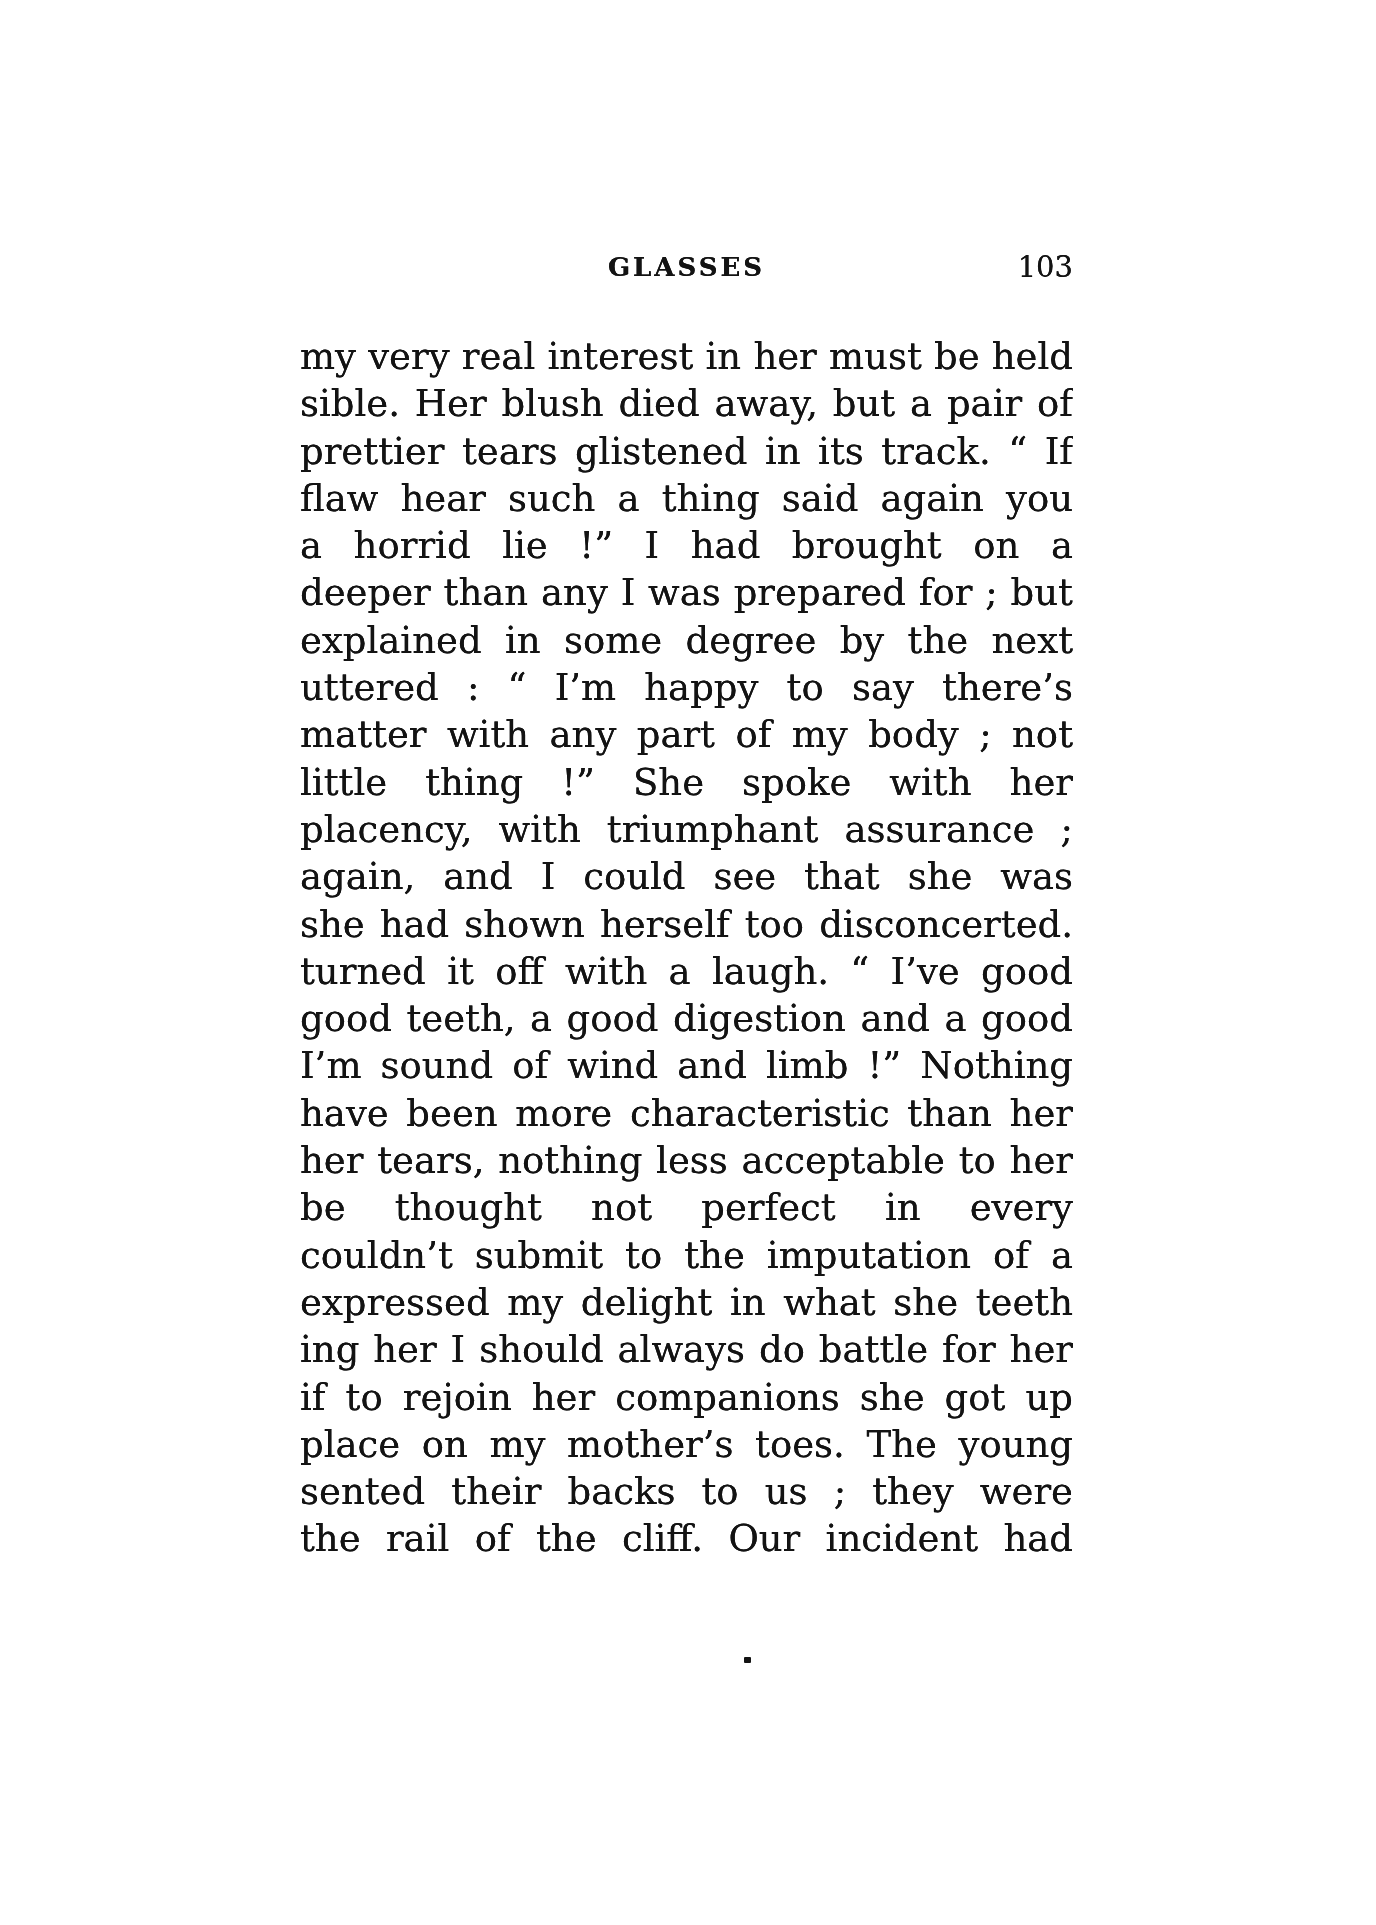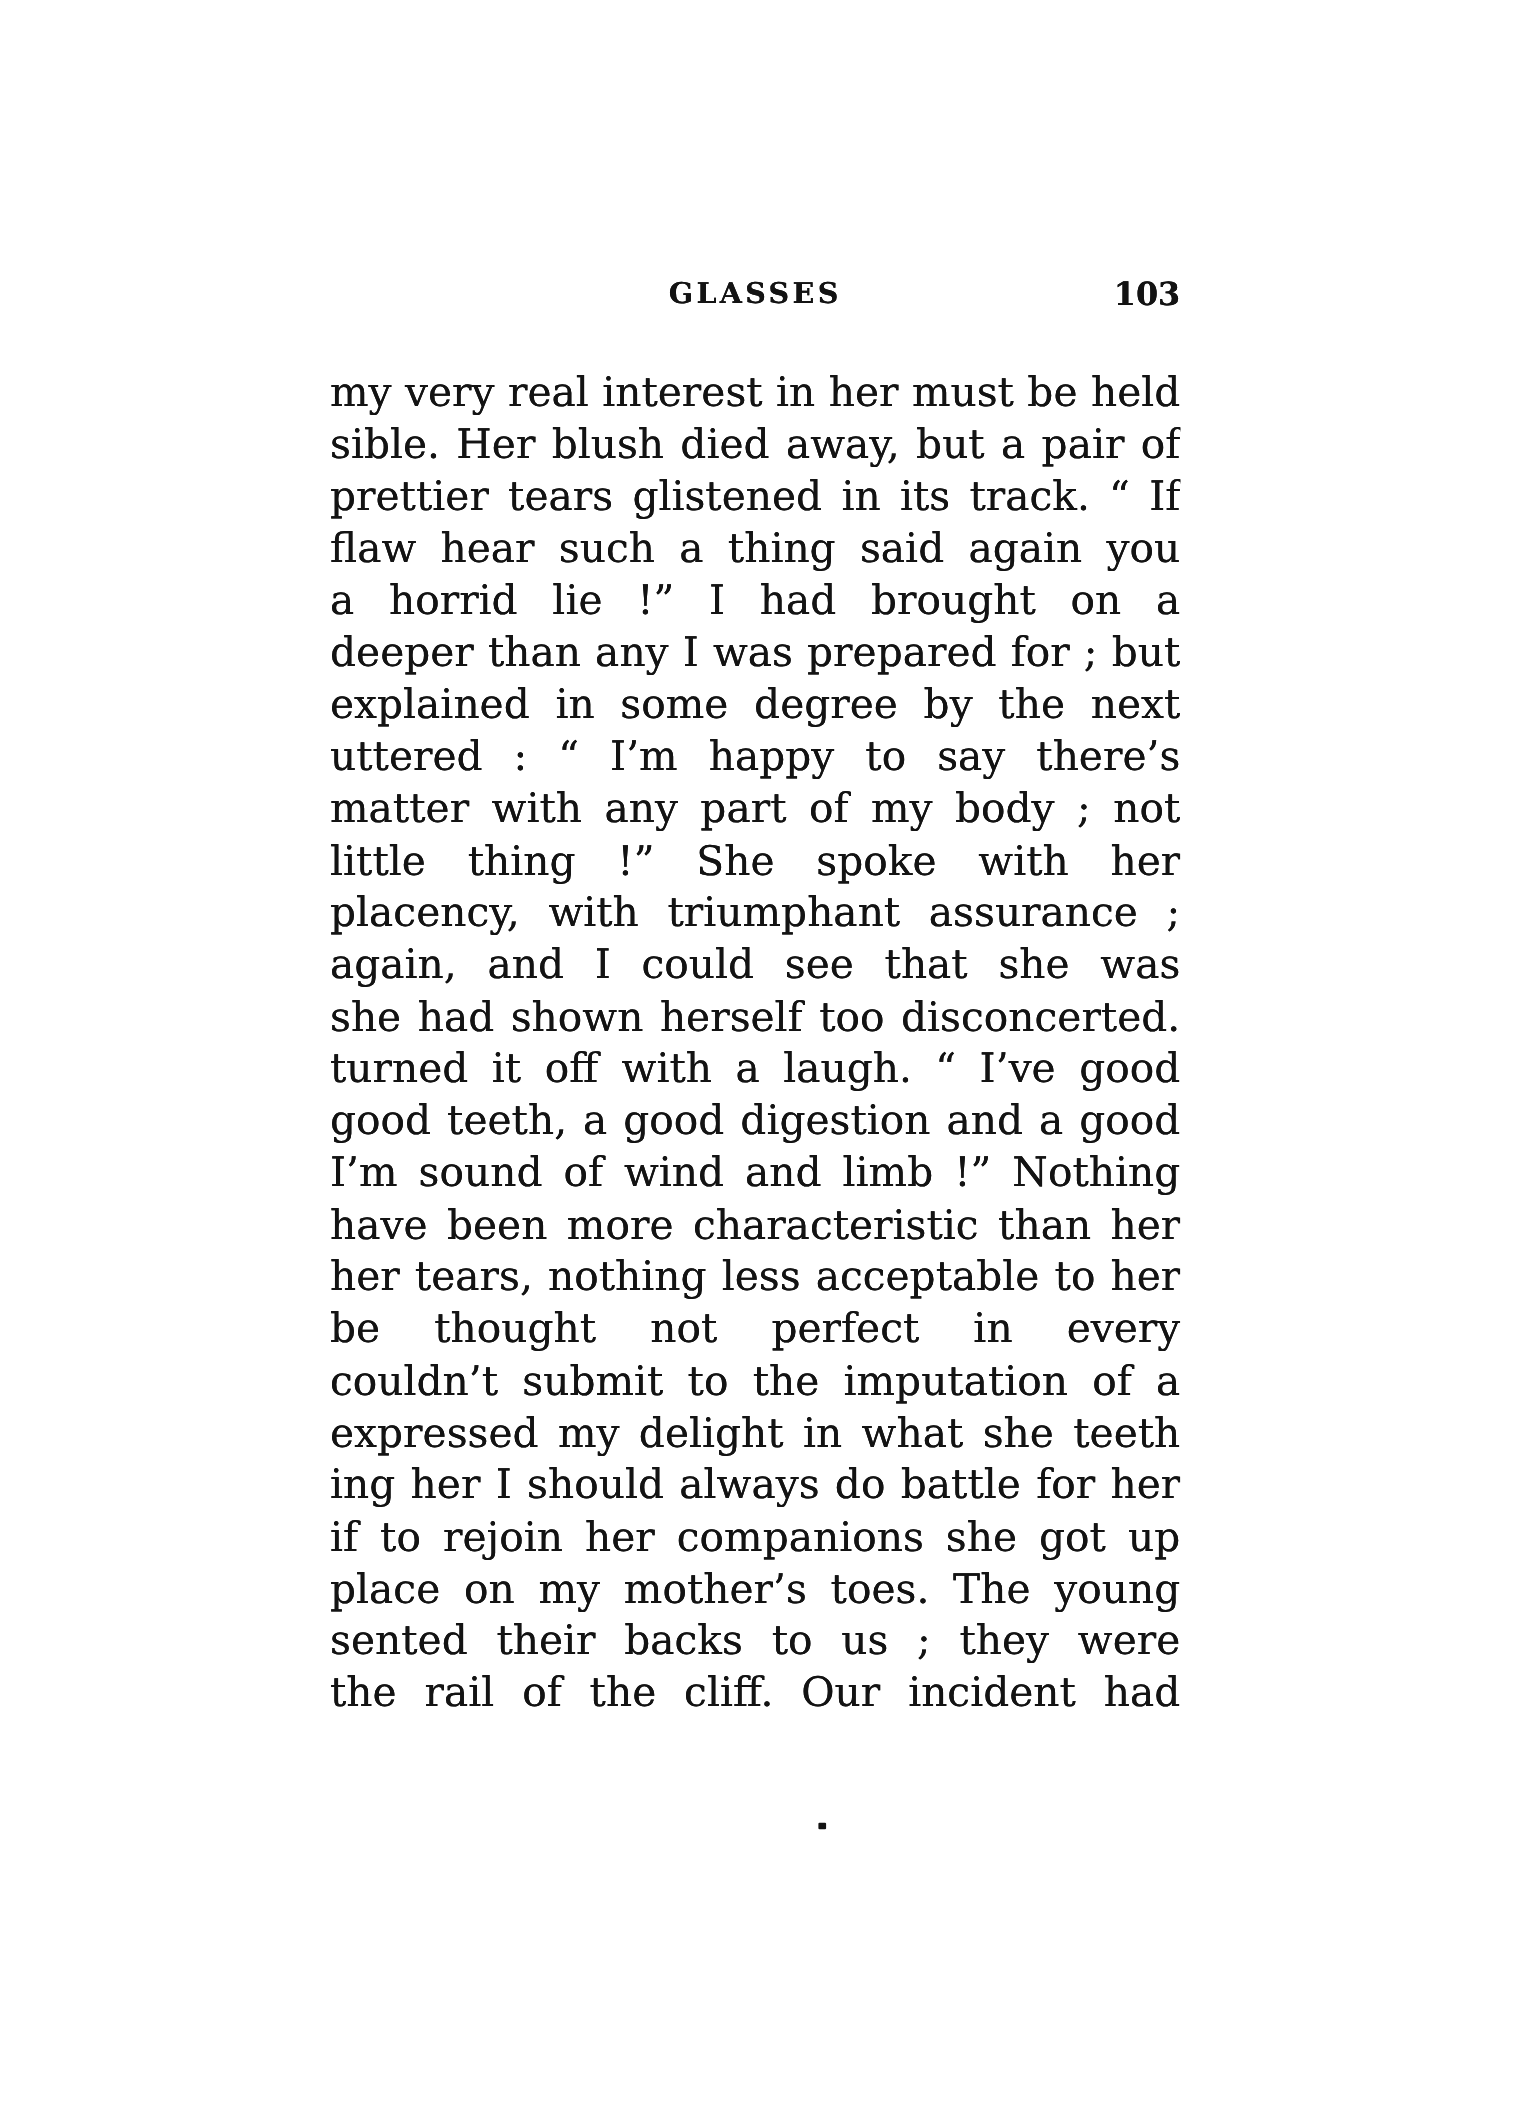--- a/index.html
+++ b/index.html
@@ -34,21 +34,21 @@
     font-weight: 700;
     letter-spacing: 3px;
     line-height: 38px;
     text-shadow: 0 0 0.5px currentColor;
   }
   .page-number {
     position: absolute;
     right: 0;
     top: 0;
     font-size: 29px;
-    font-weight: 700;
+    font-weight: 400;
     line-height: 38px;
     text-shadow: 0 0 0.5px currentColor;
   }
   .body-text {
     position: absolute;
     left: 300px;
     top: 333px;
     width: 773px;
   }
   .text-line {

